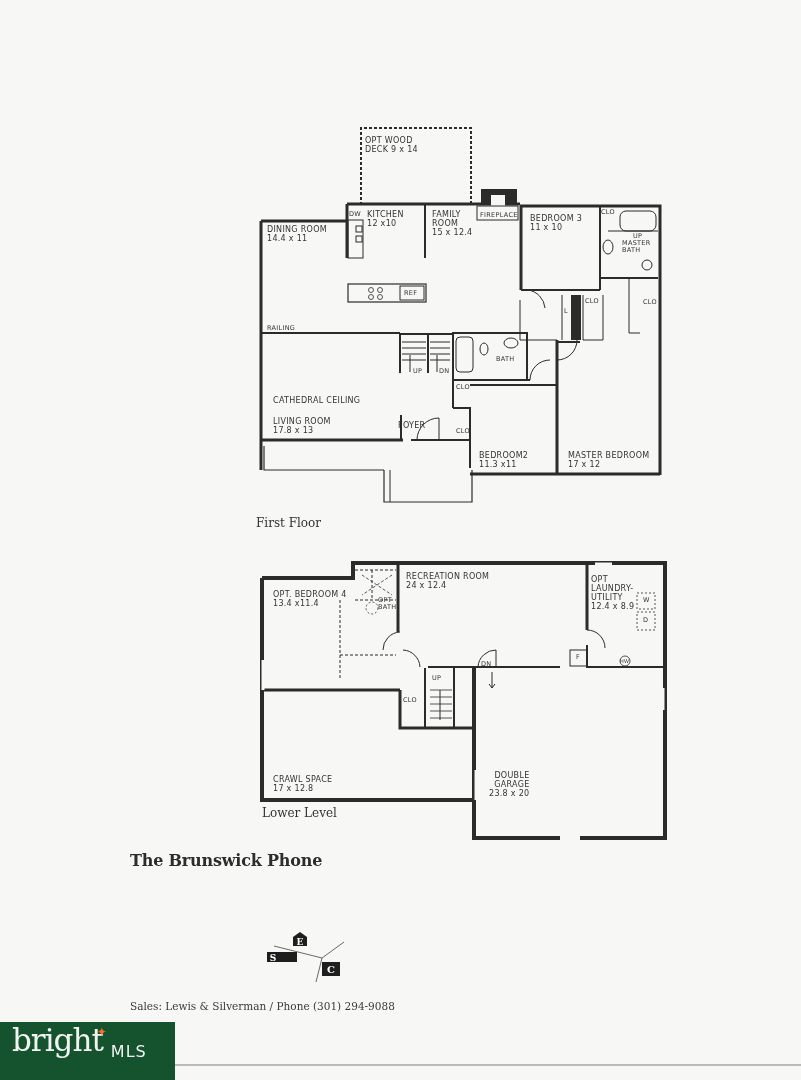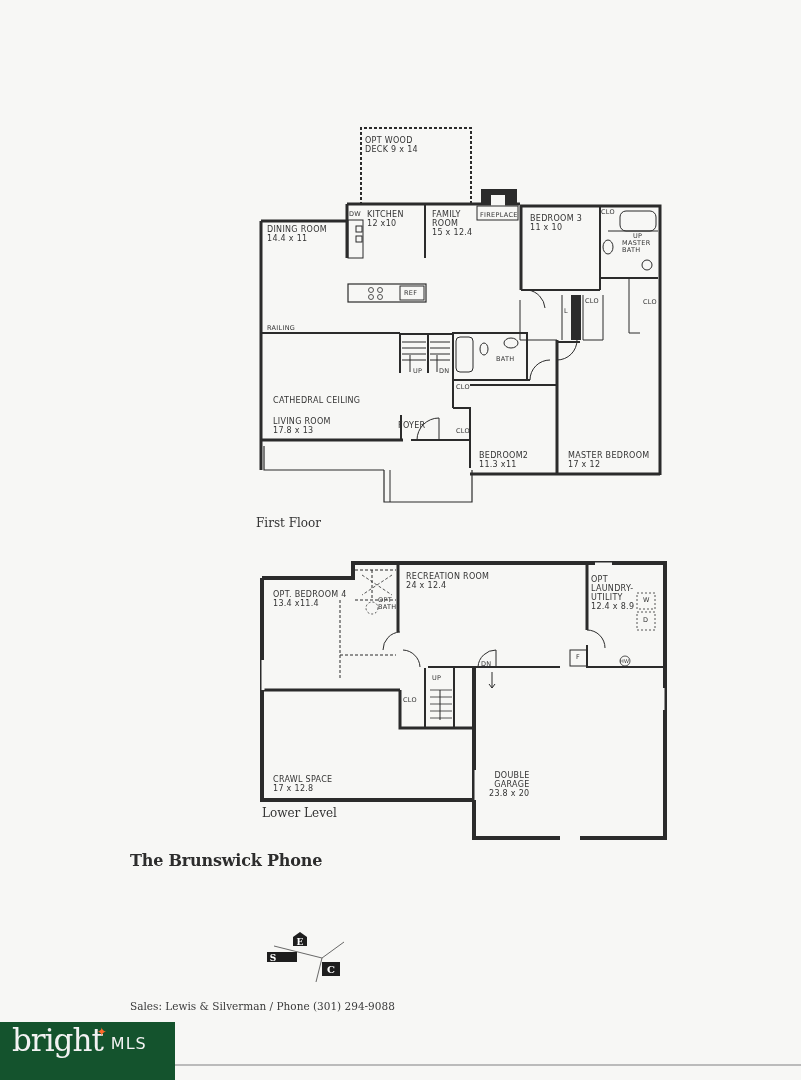--- a/index.html
+++ b/index.html
@@ -40,21 +40,21 @@
     position: absolute; left: 0; top: 1022px; width: 175px; height: 58px;
     background: #14532d; display: flex; align-items: flex-start;
   }
   .wm-bright {
     font-family: "DejaVu Serif", serif; font-size: 31px; color: #f2f2f2;
     margin-left: 12px; letter-spacing: -1px; position: relative;
   }
   .wm-star { position: absolute; color: #ff6a2a; font-size: 12px; top: 3px; right: -3px; }
   .wm-mls {
     font-family: "DejaVu Sans", sans-serif; font-size: 16px; color: #f2f2f2;
-    margin-left: 8px; margin-top: 12px; letter-spacing: 1px;
+    margin-left: 8px; margin-top: 20px; letter-spacing: 1px;
   }
   .logo { position: absolute; left: 262px; top: 932px; width: 86px; height: 50px; }
   .bottom-rule { position: absolute; left: 175px; top: 1064px; width: 626px; height: 2px; background: #bbb; }
 </style>
 </head>
 <body>
 
 <div class="page">
 
   <svg class="plan-svg" width="801" height="1080" viewBox="0 0 801 1080">

